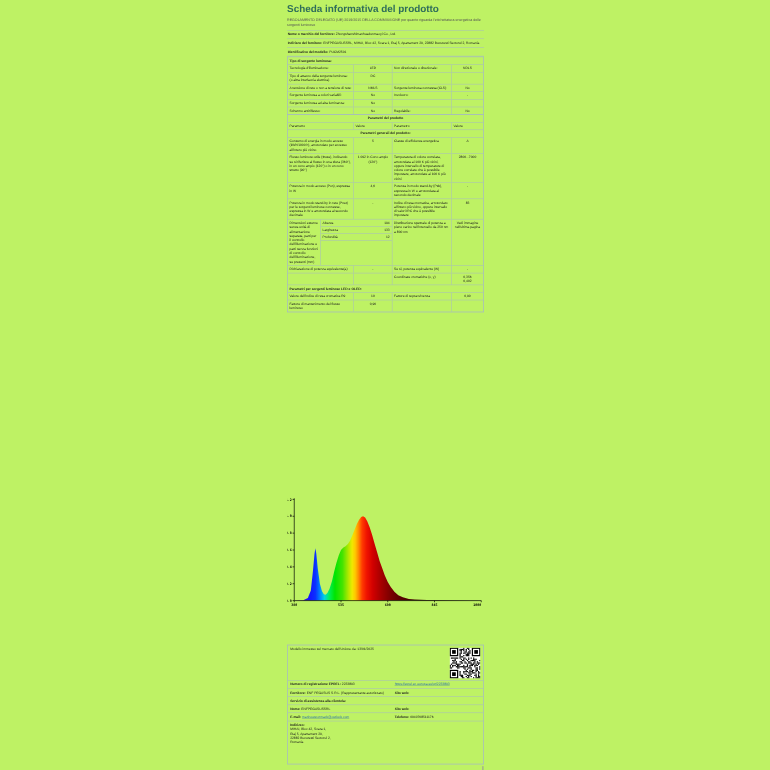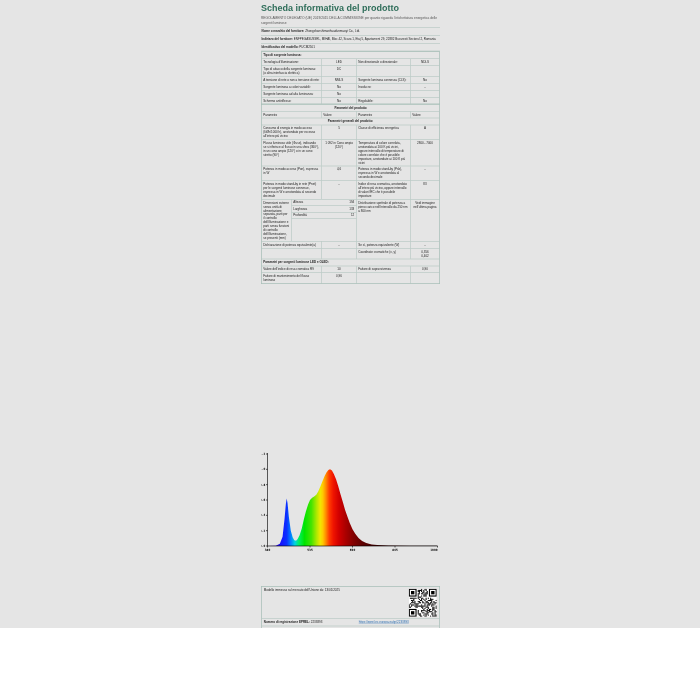--- a/index.html
+++ b/index.html
@@ -1,16 +1,16 @@
 <!DOCTYPE html>
 <html><head>
 <meta charset="utf-8">
 <style>
   html,body{margin:0;padding:0;background:#fff;}
-  .stage{position:relative;width:700px;height:628px;background:#e5e5e5;overflow:hidden;
+  .stage{position:relative;width:700px;height:700px;background:#bef264;overflow:hidden;
          font-family:"Liberation Sans",sans-serif;}
   .doc{position:absolute;left:261px;top:0;width:716px;height:2800px;
        transform:scale(0.25);transform-origin:0 0;color:#1c1c1c;
        font-size:12px;line-height:1.3;}
   :root{--bc:#a8bfb8;--title:#2f6e5a;--link:#2a6cb0;}
 
   .title{margin:8px 0 10px 0;font-size:36px;font-weight:bold;color:var(--title);}
   .reg{color:#555;font-size:13px;margin-bottom:10px;}
 
   .kvblock{border-top:2px solid var(--bc);}

